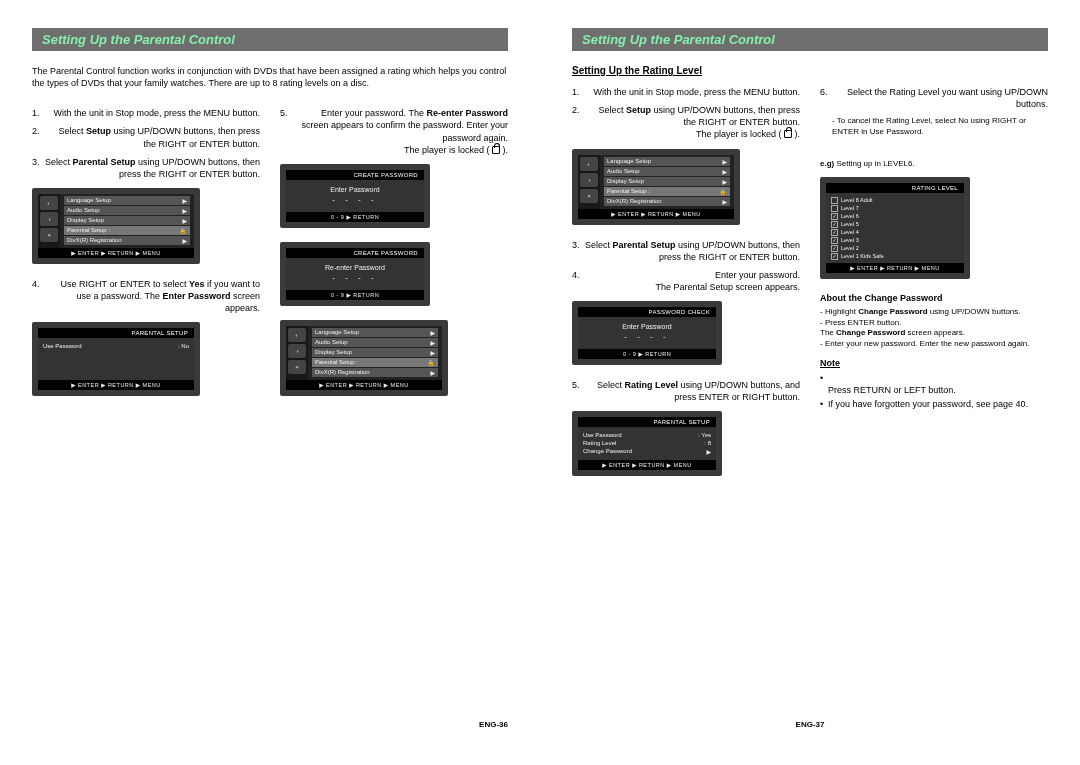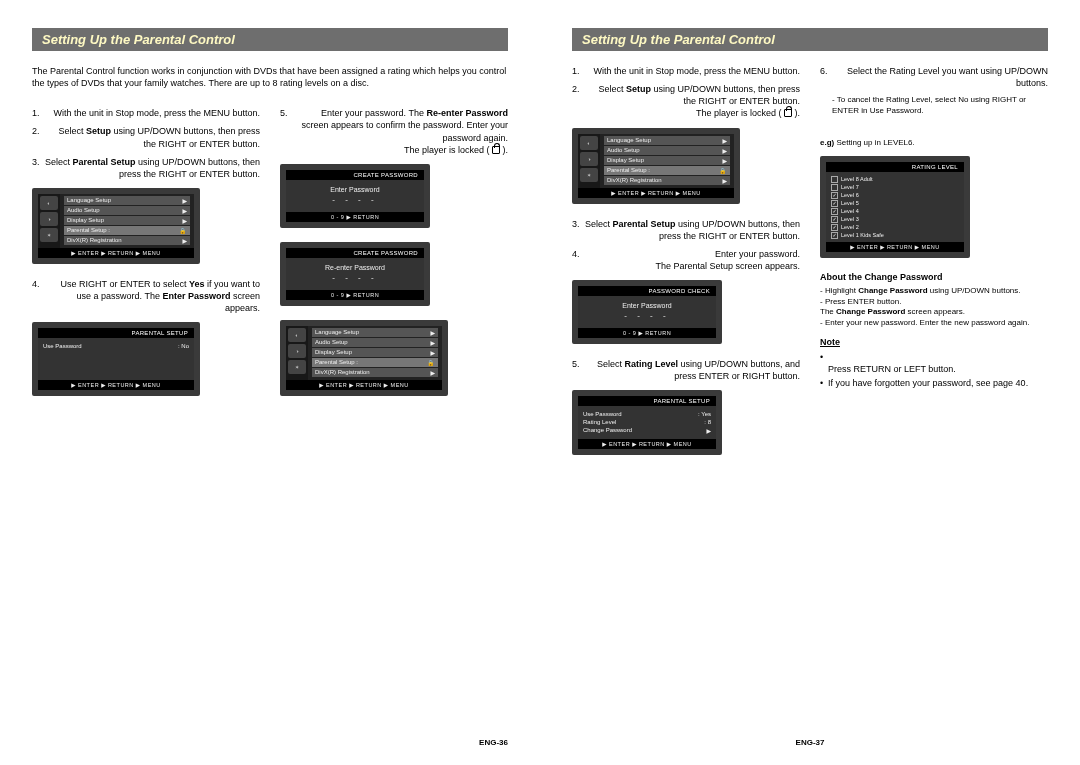--- a/index.html
+++ b/index.html
@@ -1,31 +1,31 @@
 <!DOCTYPE html>
 <html><head>
 <meta charset="utf-8">
 <style>
   * { box-sizing: border-box; margin: 0; padding: 0; }
   body { background: #fff; font-family: Arial, Helvetica, sans-serif; font-size: 9px; color: #000; width: 1080px; height: 765px; display: flex; }
   .page { width: 540px; height: 765px; padding: 28px 32px 18px 32px; position: relative; background: #fff; }
-  .headerbar { background: #6e6e6e; color: #fef9c3; font-weight: bold; font-style: italic; font-size: 13px; padding: 4px 10px; margin-bottom: 14px; }
+  .headerbar { background: #6e6e6e; color: #86efac; font-weight: bold; font-style: italic; font-size: 13px; padding: 4px 10px; margin-bottom: 14px; }
   .intro { font-size: 9px; line-height: 1.35; margin-bottom: 18px; }
   .cols { display: flex; gap: 20px; }
   .col { flex: 1; }
   .step { font-size: 9px; line-height: 1.35; margin-bottom: 6px; display: flex; }
   .step .num { min-width: 12px; }
   .step .txt { flex: 1; text-align: right; }
   .subhead { font-weight: bold; text-decoration: underline; font-size: 10px; margin-bottom: 10px; }
   .subhead2 { font-weight: bold; font-size: 9px; margin: 9px 0 4px 0; }
   .small { font-size: 8px; line-height: 1.3; }
   .note-list { font-size: 9px; line-height: 1.35; }
   .note-list .row { display: flex; margin-bottom: 2px; }
   .note-list .b { min-width: 8px; }
-  .pagenum { position: absolute; bottom: 18px; font-weight: bold; font-size: 8px; }
+  .pagenum { position: absolute; bottom: 36px; font-weight: bold; font-size: 8px; }
   .pagenum.left { right: 32px; }
   .pagenum.right { left: 50%; transform: translateX(-50%); }
 
   
   .shot { width: 168px; background: #1e1e1e; border: 6px solid #3a3a3a; border-radius: 2px; margin: 8px 0 14px 0; color: #eee; font-size: 6.5px; padding: 0; }
   .shot.sm { width: 150px; }
   .shot .titlebar { background: #000; color: #fff; text-align: right; padding: 2px 6px; font-size: 6px; letter-spacing: .3px; white-space: nowrap; overflow: hidden; }
   .shot .menublock { background: #222; padding: 2px 4px; }
   .shot .mitem { display: flex; justify-content: space-between; align-items: center; padding: 1px 3px; background: #555; margin-bottom: 1px; font-size: 6px; }
   .shot .mitem.hl { background: #777; }
@@ -174,20 +174,21 @@
         </div>
         <div class="footer">▶ ENTER   ▶ RETURN   ▶ MENU</div>
       </div>
     </div>
   </div>
   <div class="pagenum left">ENG-36</div>
 </div>
 
 <div class="page">
   <div class="headerbar">Setting Up the Parental Control</div>
+  <div class="subhead">Setting Up the Rating Level</div>
 
   <div class="cols">
     <div class="col">
       <div class="step">
           <span class="num">1.</span>
           <span class="txt">With the unit in Stop mode, press the MENU button.</span>
         </div>
       <div class="step">
           <span class="num">2.</span>
           <span class="txt"><span>Select </span><b>Setup</b><span> using UP/DOWN buttons, then press the RIGHT or ENTER button.</span><br><span>The player is locked ( </span><span class="lock"></span><span> ).</span></span>

